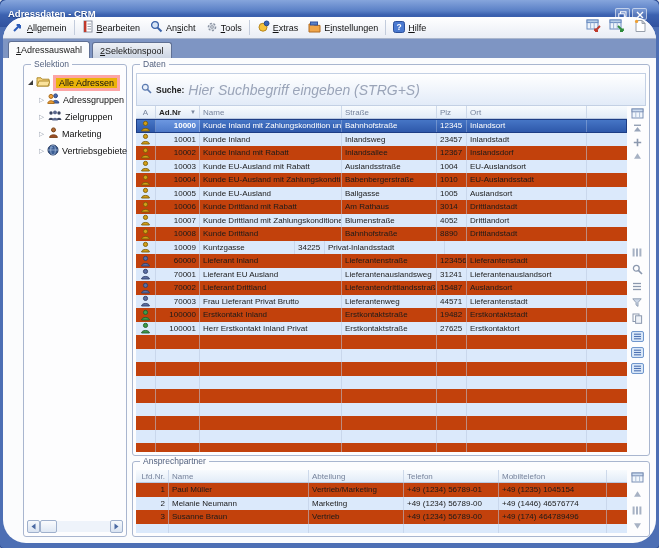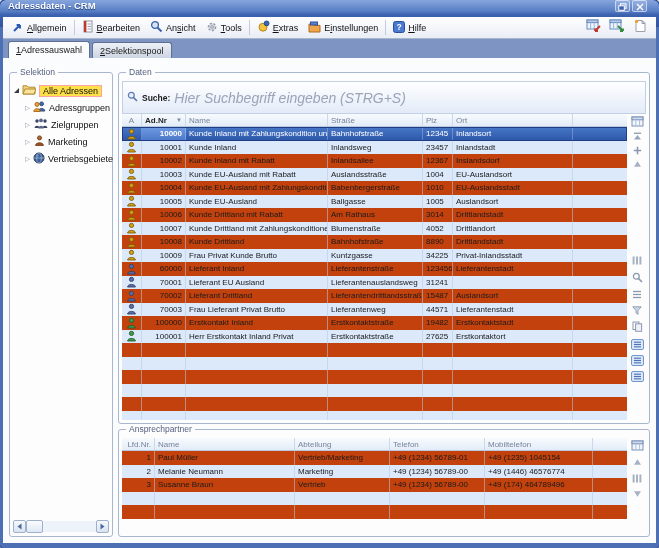--- a/index.html
+++ b/index.html
@@ -2,57 +2,57 @@
 <html><head>
 <meta charset="utf-8">
 <style>
   * { margin:0; padding:0; box-sizing:border-box; font-family:"Liberation Sans", sans-serif; }
   html,body { background:#dfe3ea; }
   u { text-decoration:underline; }
 
   .window { width:659px; height:548px; position:relative; margin:0;
             background:#4d6fb4; border-radius:6px 6px 4px 4px; overflow:hidden;
             box-shadow:0 0 0 1px #24448c, 2px 3px 6px rgba(0,0,0,.35); }
-  .titlebar { height:27px; display:flex; align-items:flex-start; padding:0 12px 0 8px;
+  .titlebar { height:27px; display:flex; align-items:center; padding:0 12px 0 8px;
               background:linear-gradient(180deg,#86a5dc 0%, #5a80c6 40%, #3c62b0 55%, #32539f 100%);
               border-radius:6px 6px 0 0; }
   .title { flex:1; color:#fff; font-size:9.5px; font-weight:bold; text-shadow:0 1px 1px #1c3a78; }
   .winbtn { width:15px; height:12px; margin-left:2px; display:flex; align-items:center; justify-content:center;
             background:rgba(255,255,255,.14); border:1px solid rgba(255,255,255,.55); border-radius:2px; }
 
   .inner { position:absolute; left:3px; right:3px; top:17px; bottom:5px; background:#fbfcfd;
-           display:flex; flex-direction:column; overflow:hidden; }
+           display:flex; flex-direction:column; overflow:hidden;border-radius:23px; }
 
   .menubar { height:22px; flex:none; background:linear-gradient(#ffffff,#e9edf5);
              border-bottom:1px solid #aab6cc; display:flex; align-items:center; padding:0 4px; }
   .menu-item { display:flex; align-items:center; gap:3px; padding:2px 5px; font-size:9px; color:#101010; cursor:default; }
   .menu-sep { width:1px; height:15px; background:#c3ccdc; margin:0 2px; }
   .menu-right { margin-left:auto; display:flex; align-items:center; gap:4px; padding-right:3px; }
   .menu-right .tbtn { display:flex; align-items:center; justify-content:center; width:19px; height:17px; }
 
   .tabband { height:19px; flex:none; background:#7e95c3; display:flex; align-items:flex-end; padding-left:5px; gap:2px; }
   .tab { font-size:9px; color:#1a1a1a; height:16px; display:flex; align-items:center; padding:0 7px;
          border:1px solid #5f7094; border-bottom:none; border-radius:3px 3px 0 0;
          background:linear-gradient(#eef1f6,#ccd5e3); }
   .tab.active { background:#fbfcfd; height:17px; }
 
-  .content { flex:1; display:flex; gap:5px; padding:6px 6px 6px 6px; min-height:0;margin-top:8px; }
+  .content { flex:1; display:flex; gap:5px; padding:6px 6px 6px 20px; min-height:0; }
 
   .panelbox { border:1px solid #a9b6cf; border-radius:3px; background:#fdfdfe; position:relative; }
   .panel-label { position:absolute; top:-5px; left:7px; background:#fdfdfe; padding:0 3px;
                  font-size:8.5px; line-height:9px; color:#53617f; }
 
   
   .selektion { width:104px; flex:none; }
   .tree { padding:9px 2px 2px 4px; }
   .tree-item { display:flex; align-items:center; height:17px; gap:3px; font-size:9px; color:#101010; cursor:default; }
   .tree-item.child { padding-left:11px; }
   .exp-open { width:0; height:0; border-bottom:5px solid #3c3c3c; border-left:5px solid transparent; }
   .exp-closed { font-size:6.5px; color:#8a93a4; width:6px; line-height:6px; }
-  .tree-label.selected { border:1px solid #fca5a5; background:#fde047; padding:0 3px; }
+  .tree-label.selected { border:3px solid #fca5a5; background:#eab308; padding:0 3px; }
   .hscroll { position:absolute; left:3px; right:3px; bottom:3px; height:13px; display:flex; align-items:center; }
   .hs-btn { width:13px; height:13px; flex:none; display:flex; align-items:center; justify-content:center;
             background:linear-gradient(#f6f9fc,#d9e3f1); border:1px solid #9fb0cc; border-radius:2px; }
   .hs-thumb { width:17px; height:13px; flex:none; background:linear-gradient(#fafbfd,#dfe8f4);
               border:1px solid #9fb0cc; border-radius:2px; }
   .hs-track { flex:1; height:11px; background:#eef3fa; }
 
   .right-col { flex:1; display:flex; flex-direction:column; gap:5px; min-width:0; }
 
   .daten { flex:1; display:flex; flex-direction:column; padding:8px 3px 3px 3px; min-height:0; }
@@ -89,21 +89,21 @@
   .a-name { width:140px; }
   .a-abt  { width:95px; }
   .a-tel  { width:95px; }
   .a-mob  { width:108px; }
   .a-rest { flex:1; border-right:none; }
 
   .strip { width:19px; flex:none; position:relative; background:#fdfdfe; }
   .strip-icon { position:absolute; left:3px; width:14px; height:12px;
                 display:flex; align-items:center; justify-content:center; }
 
-  .ansprech { height:108px; flex:none; display:flex; flex-direction:column; padding:8px 3px 3px 3px; }
+  .ansprech { height:76px; flex:none; display:flex; flex-direction:column; padding:8px 3px 3px 3px; }
 </style>
 </head>
 <body>
 
 <div class="window">
   <div class="titlebar">
     <span class="title">Adressdaten - CRM</span>
     <span class="winbtn">
         <span><svg width="9" height="8" viewBox="0 0 9 8">
             <rect x="2.5" y="0.8" width="5.5" height="4.5" fill="none" stroke="#fff" stroke-width="1"></rect>
@@ -428,21 +428,20 @@
                     <span class="cell c-rest"></span>
                   </div>
                   <div class="row stripe">
                     <span class="cell c-icon">
                       <svg width="11" height="12" viewBox="0 0 11 12">
                         <circle cx="5.5" cy="3.4" r="2.1" fill="#d4a017" stroke="#7a5c0a" stroke-width="0.9"></circle>
                         <path d="M1.6 11 C1.6 7.6 9.4 7.6 9.4 11 Z" fill="#d4a017" stroke="#7a5c0a" stroke-width="0.9"></path>
                       </svg>
                     </span>
                     <span class="cell c-nr">10009</span>
-                    <span class="cell c-name">Frau Privat Kunde Brutto</span>
                     <span class="cell c-str">Kuntzgasse</span>
                     <span class="cell c-plz">34225</span>
                     <span class="cell c-ort">Privat-Inlandsstadt</span>
                     <span class="cell c-rest"></span>
                   </div>
                   <div class="row">
                     <span class="cell c-icon">
                       <svg width="11" height="12" viewBox="0 0 11 12">
                         <circle cx="5.5" cy="3.4" r="2.1" fill="#5a6fa5" stroke="#323f66" stroke-width="0.9"></circle>
                         <path d="M1.6 11 C1.6 7.6 9.4 7.6 9.4 11 Z" fill="#5a6fa5" stroke="#323f66" stroke-width="0.9"></path>
@@ -459,20 +458,21 @@
                     <span class="cell c-icon">
                       <svg width="11" height="12" viewBox="0 0 11 12">
                         <circle cx="5.5" cy="3.4" r="2.1" fill="#5a6fa5" stroke="#323f66" stroke-width="0.9"></circle>
                         <path d="M1.6 11 C1.6 7.6 9.4 7.6 9.4 11 Z" fill="#5a6fa5" stroke="#323f66" stroke-width="0.9"></path>
                       </svg>
                     </span>
                     <span class="cell c-nr">70001</span>
                     <span class="cell c-name">Lieferant EU Ausland</span>
                     <span class="cell c-str">Lieferantenauslandsweg</span>
                     <span class="cell c-plz">31241</span>
+                    <span class="cell c-ort">Lieferantenauslandsort</span>
                     <span class="cell c-rest"></span>
                   </div>
                   <div class="row">
                     <span class="cell c-icon">
                       <svg width="11" height="12" viewBox="0 0 11 12">
                         <circle cx="5.5" cy="3.4" r="2.1" fill="#5a6fa5" stroke="#323f66" stroke-width="0.9"></circle>
                         <path d="M1.6 11 C1.6 7.6 9.4 7.6 9.4 11 Z" fill="#5a6fa5" stroke="#323f66" stroke-width="0.9"></path>
                       </svg>
                     </span>
                     <span class="cell c-nr">70002</span>

